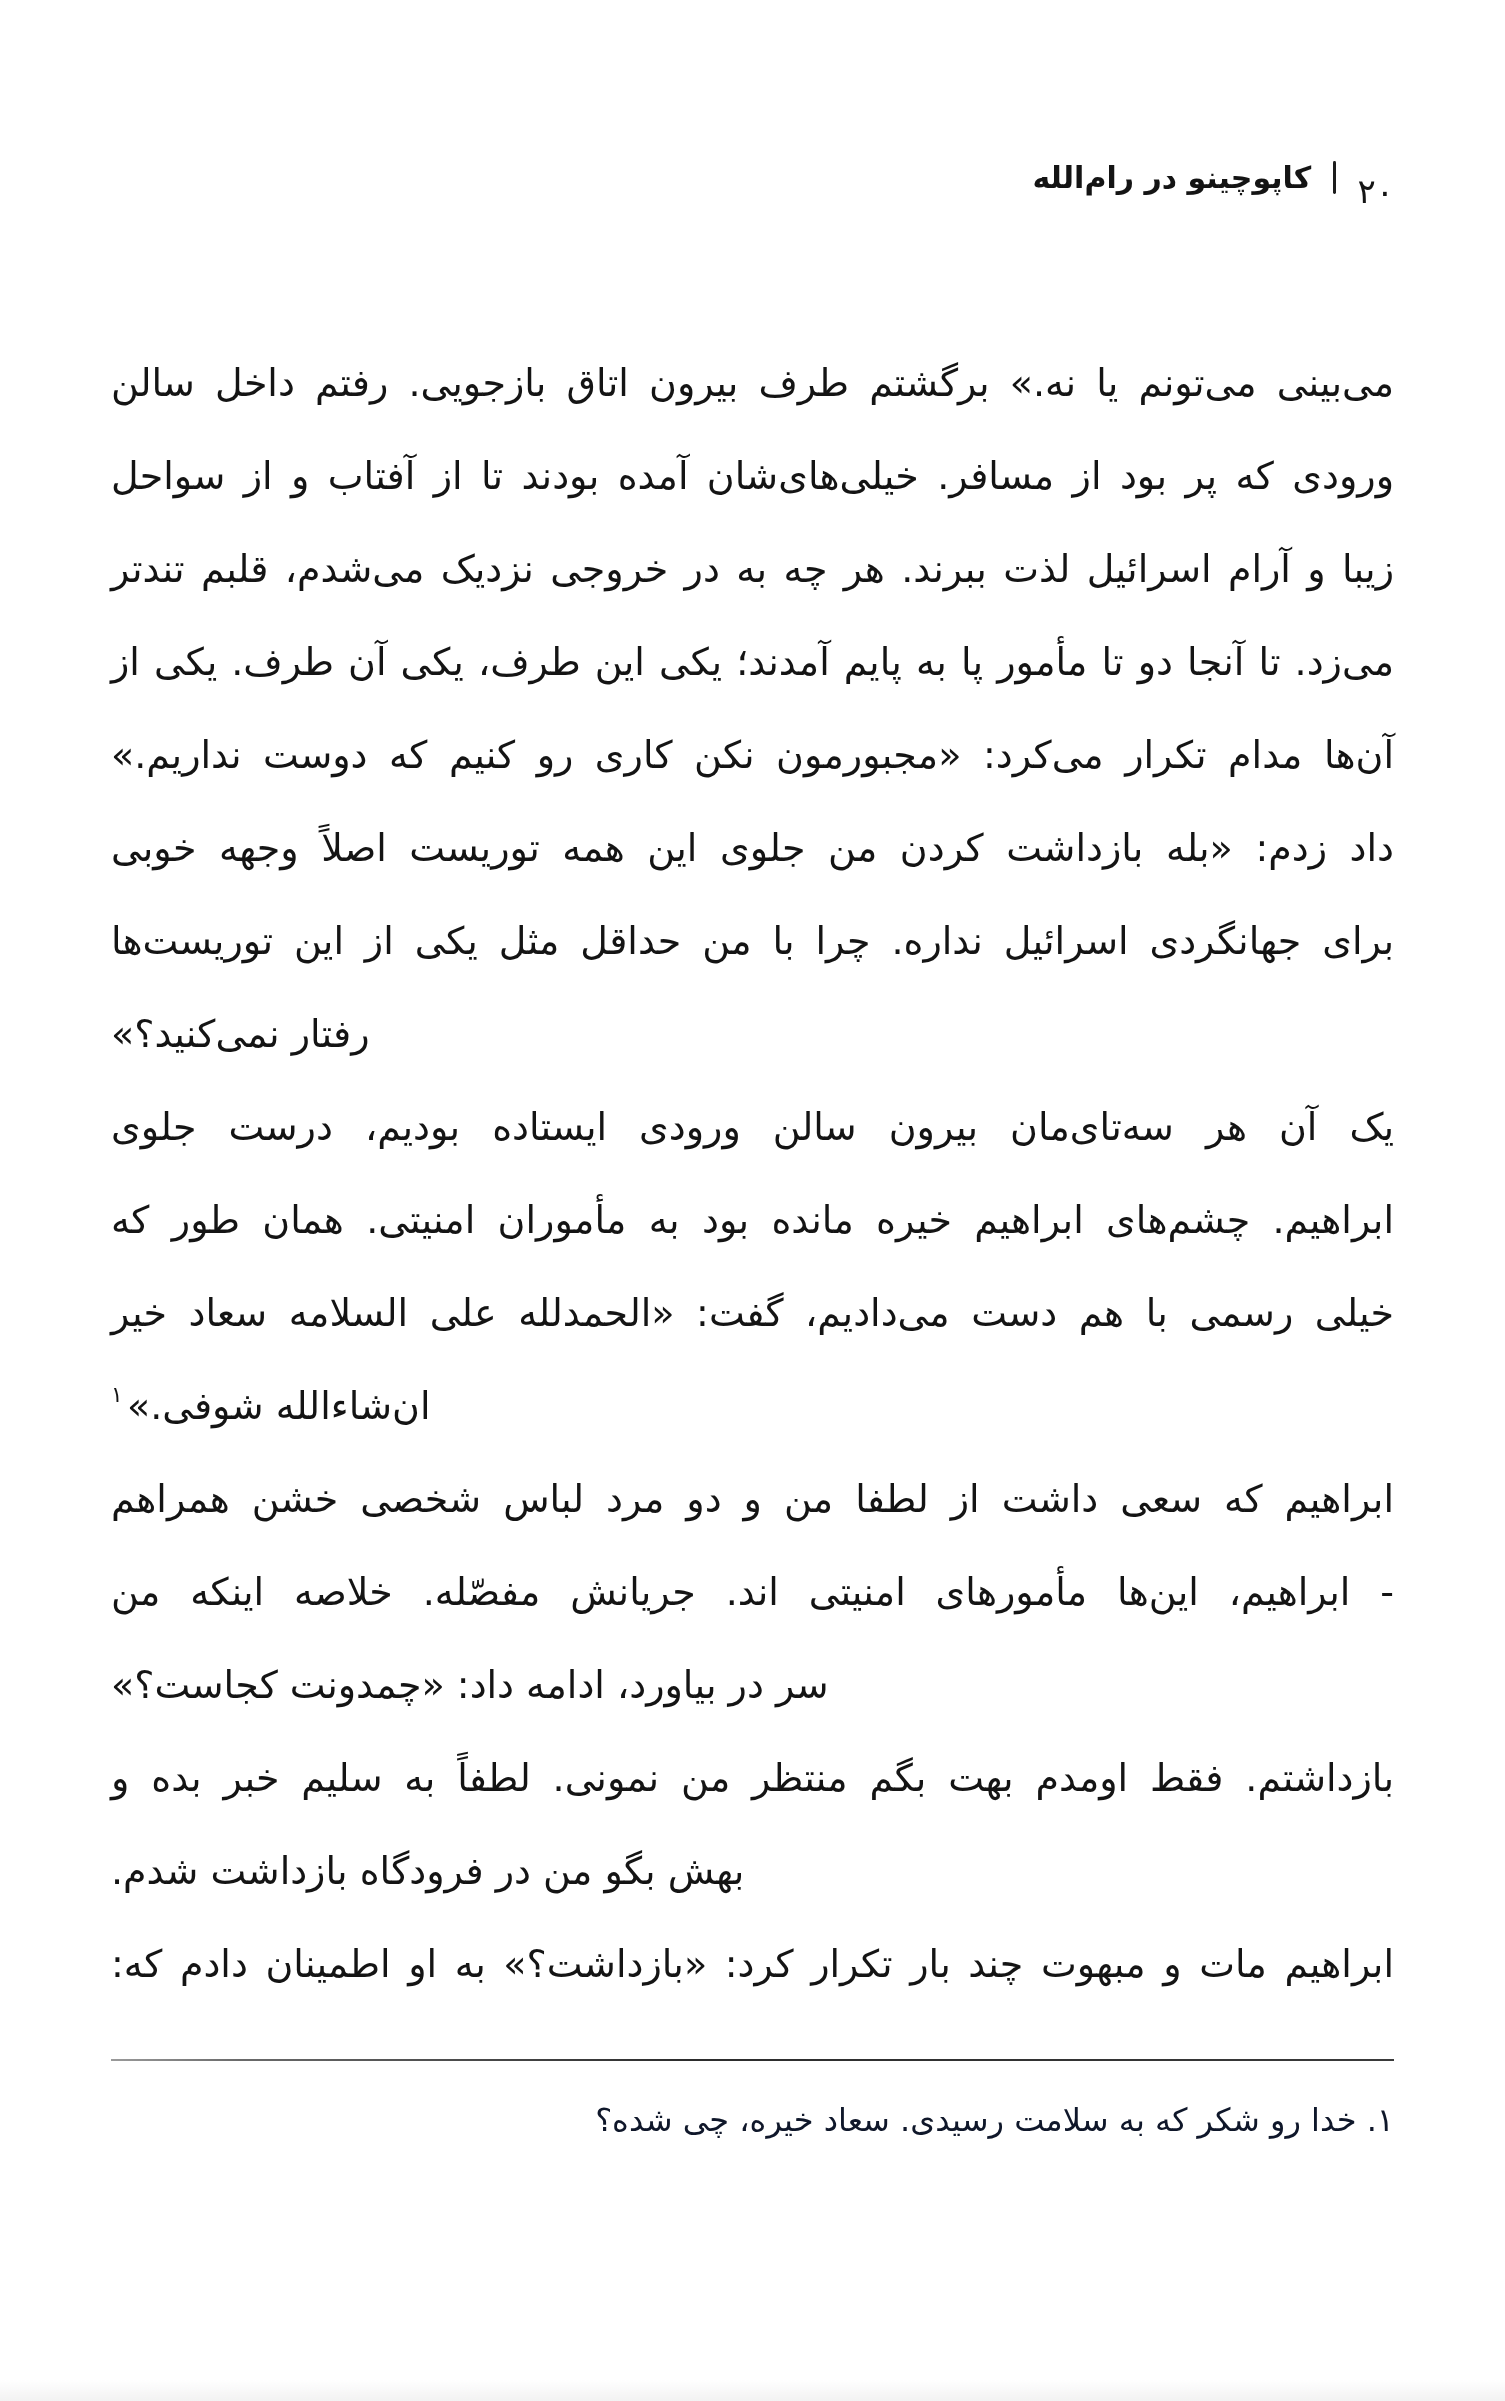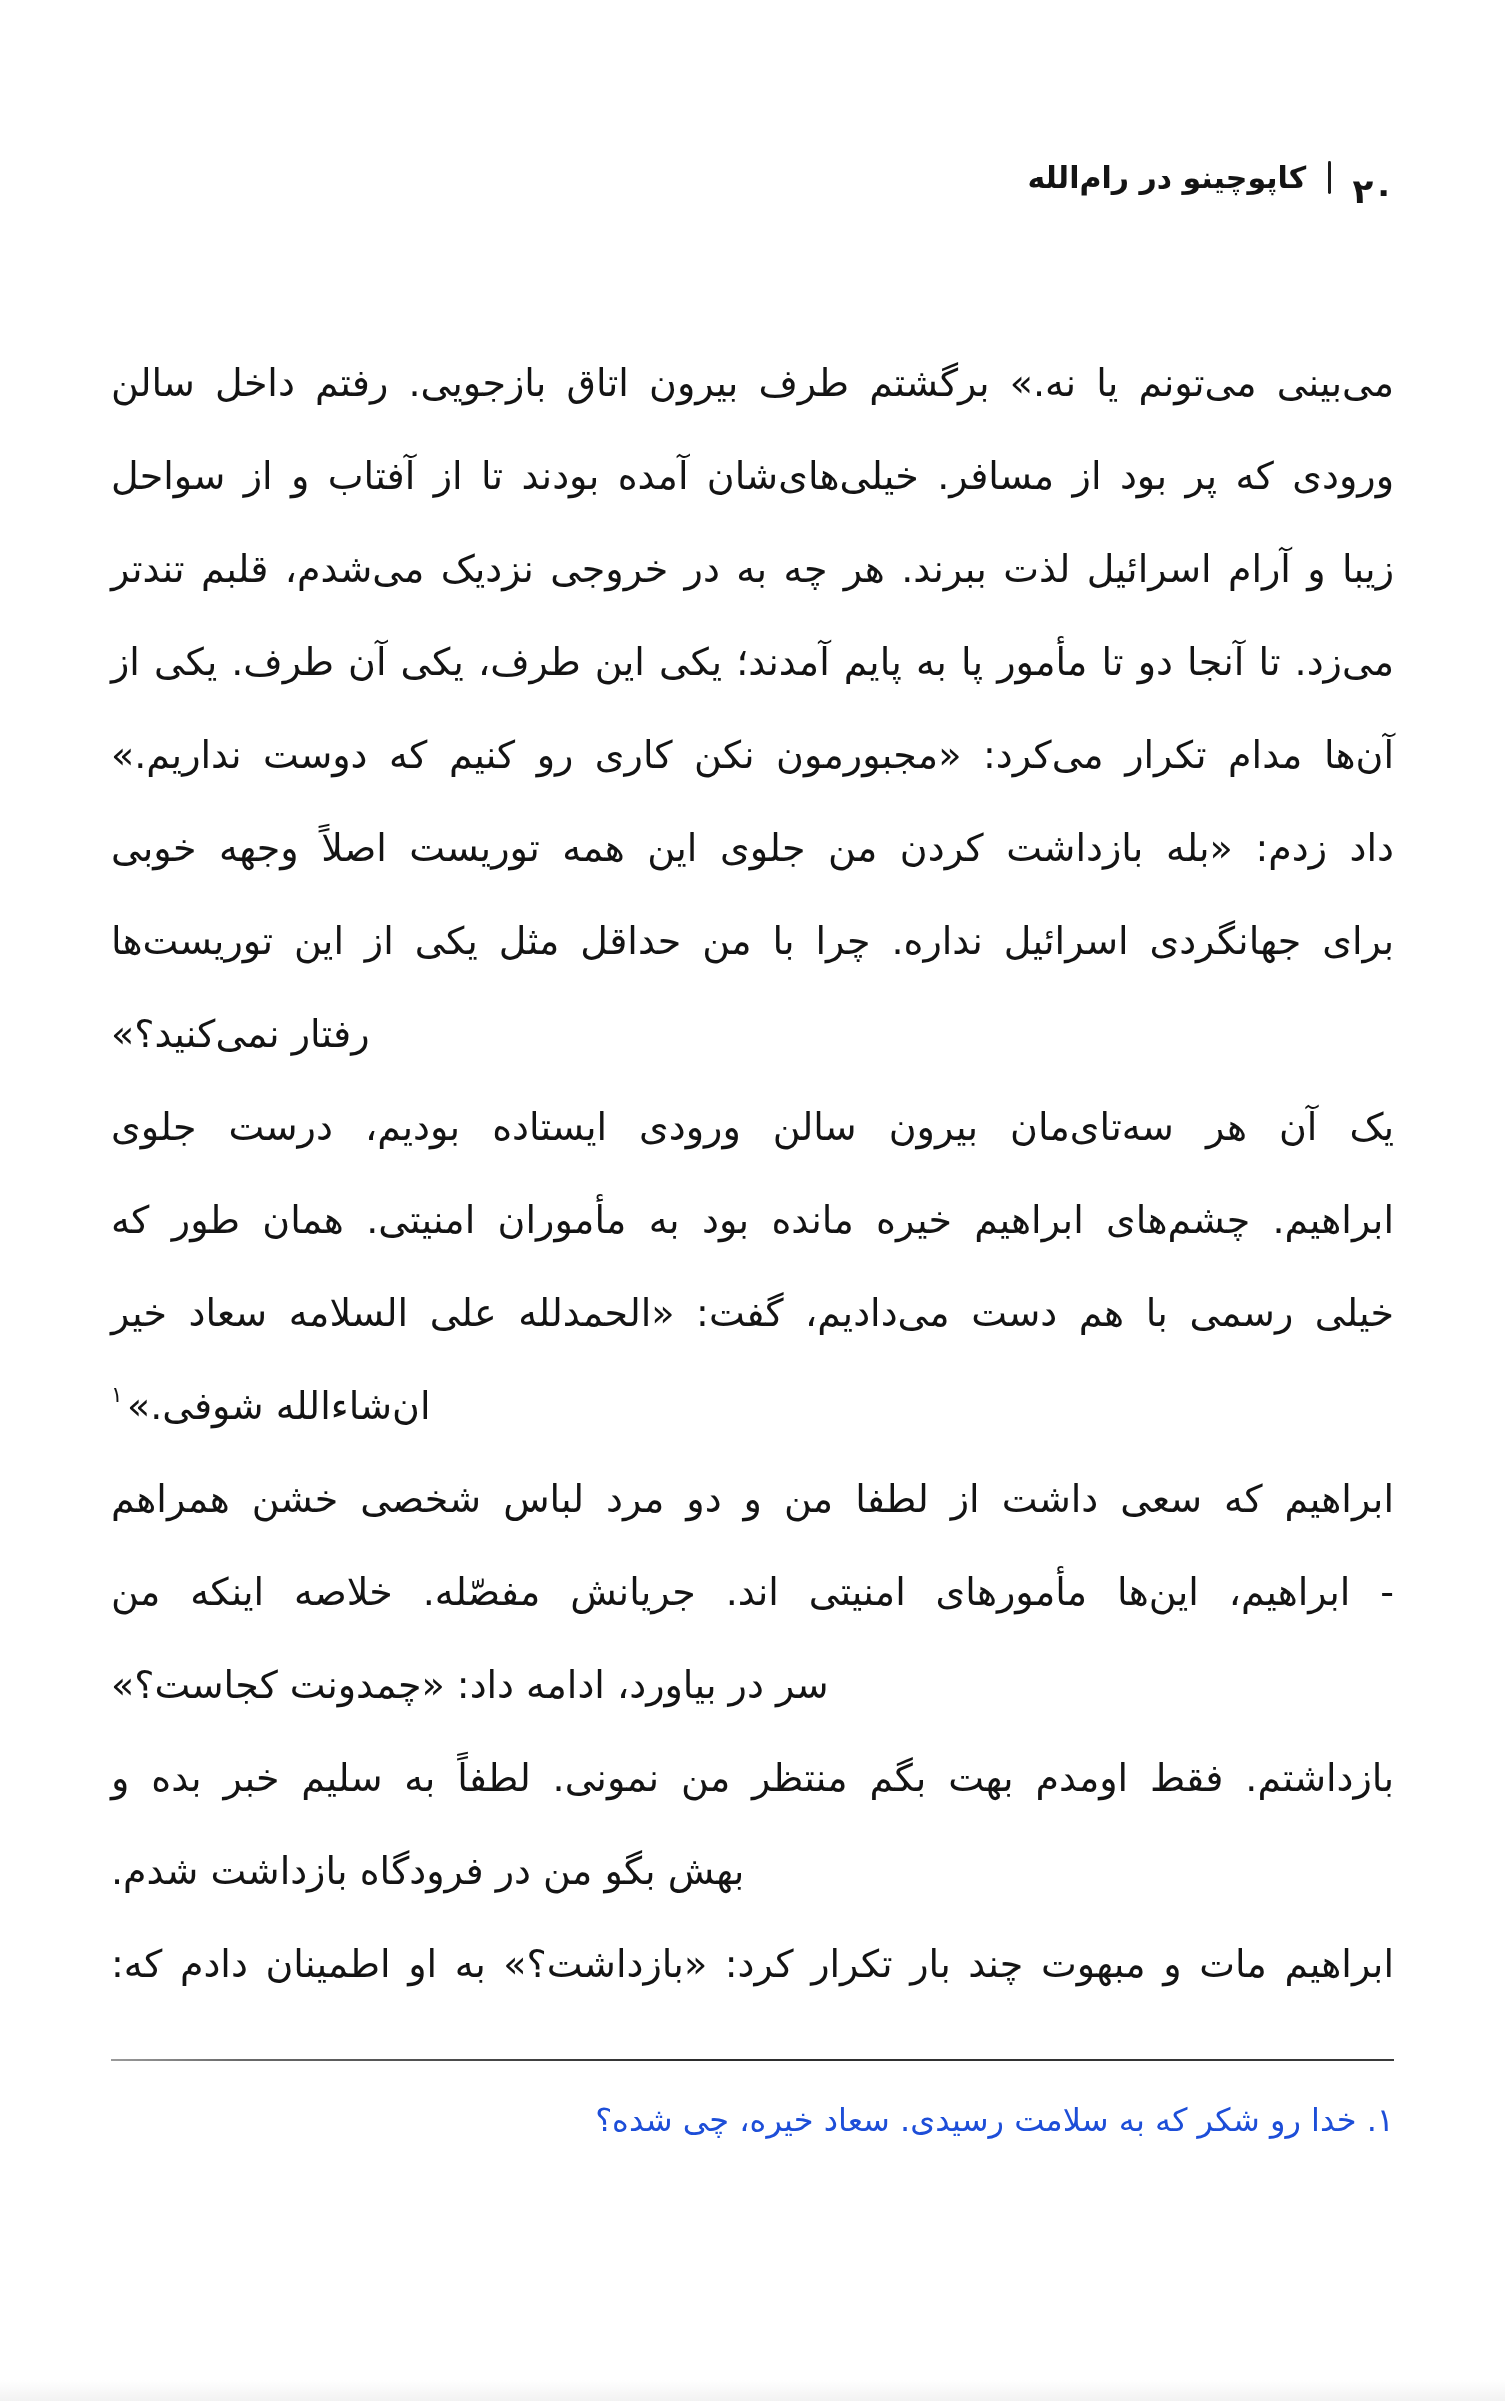--- a/index.html
+++ b/index.html
@@ -24,21 +24,21 @@
   .running-header {
     display: flex;
     flex-direction: row;          
     justify-content: flex-start;
     align-items: center;
     gap: 21.7px;
     height: 45px;
   }
   .page-number {
     font-size: 34px;
-    font-weight: bold;
+    font-weight: normal;
     letter-spacing: 0.7px;
     line-height: 45px;
     margin-top: 28px;
   }
   .header-divider {
     width: 2.9px;
     height: 33px;
     background: #1d1d1d;
     border-radius: 1.4px;
   }
@@ -76,21 +76,21 @@
     height: 2.2px;
     width: 100%;
     background: linear-gradient(to left, #3a3a3a 0%, #2c2c2c 55%, #6a6a6a 90%, #9a9a9a 100%);
     border: none;
   }
   .footnote {
     margin-top: 33px;
     font-size: 32px;
     line-height: 52px;
     text-align: right;
-    color: #1d4ed8;
+    color: #0f172a;
   }
   
   .scan-shade {
     position: absolute;
     left: 0;
     bottom: 0;
     width: 100%;
     height: 21.7px;
     background: linear-gradient(to bottom, rgba(0,0,0,0) 0%, rgba(0,0,0,0.05) 100%);
     pointer-events: none;

